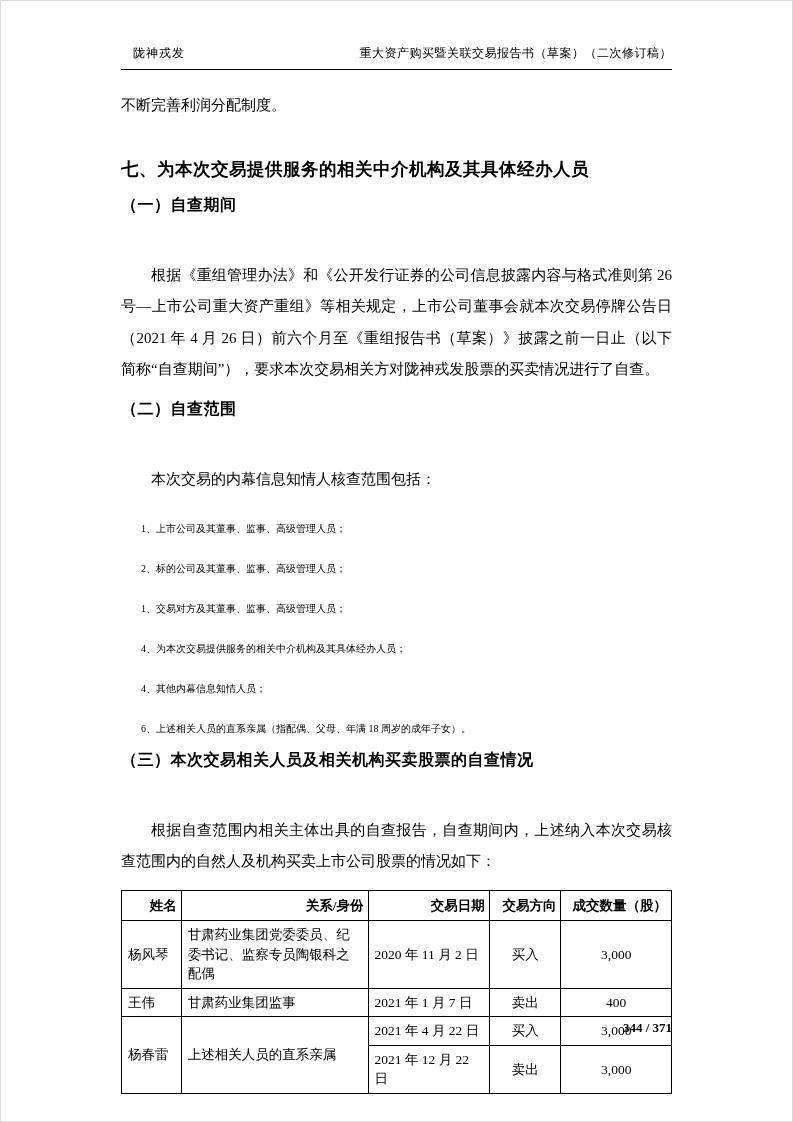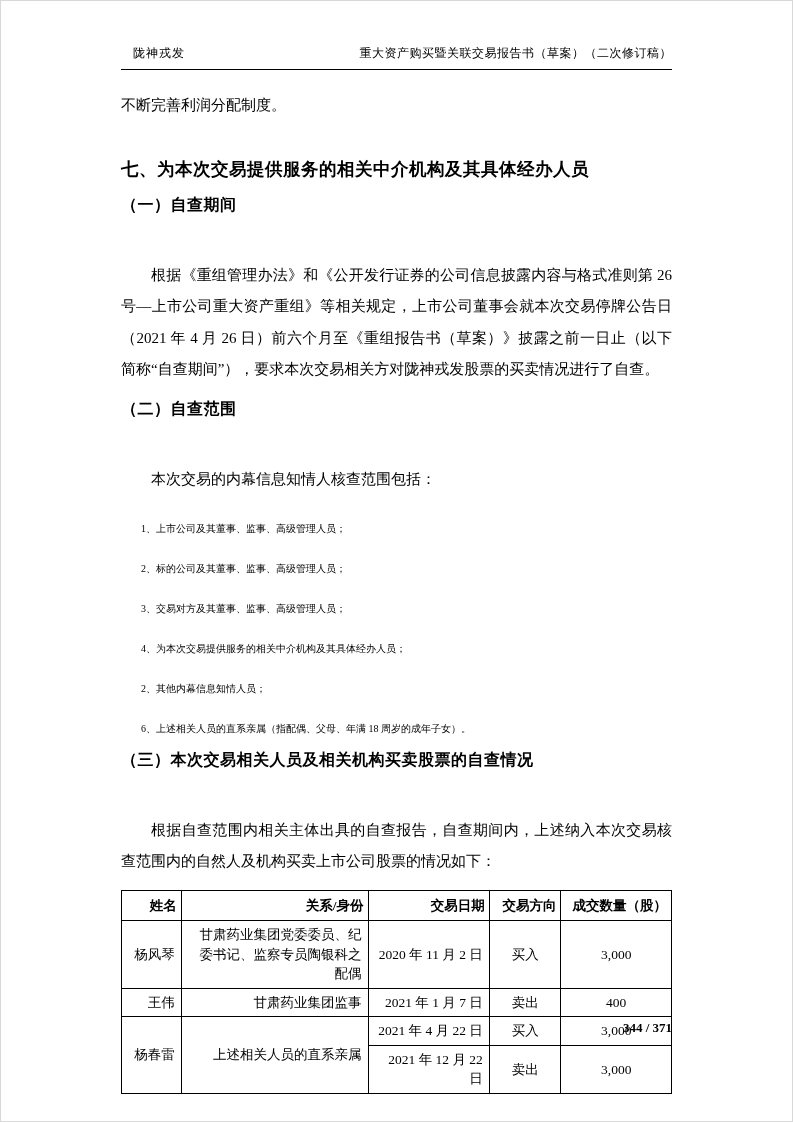--- a/index.html
+++ b/index.html
@@ -71,21 +71,21 @@
     border: 1px solid #000;
     padding: 4px 6px;
     vertical-align: middle;
     line-height: 1.45;
   }
   table.trade th {
     font-weight: bold;
     text-align: right;
     padding: 5px 4px;
   }
-  td.l { text-align: right; }
+  td.l { text-align: left; }
   td.c { text-align: center; }
   col.c-name { width: 60px; }
   col.c-rel  { width: 188px; }
   col.c-date { width: 122px; }
   col.c-dir  { width: 72px; }
   col.c-qty  { width: 111px; }
   .footer {
     position: absolute;
     right: 120px;
     top: 1019px;
@@ -110,23 +110,23 @@
     <h1 class="sec">七、为本次交易提供服务的相关中介机构及其具体经办人员</h1>
 
     <h2 class="sub">（一）自查期间</h2>
     <p class="para indent">根据《重组管理办法》和《公开发行证券的公司信息披露内容与格式准则第 26 号—上市公司重大资产重组》等相关规定，上市公司董事会就本次交易停牌公告日（2021 年 4 月 26 日）前六个月至《重组报告书（草案）》披露之前一日止（以下简称“自查期间”），要求本次交易相关方对陇神戎发股票的买卖情况进行了自查。</p>
 
     <h2 class="sub">（二）自查范围</h2>
     <p class="para indent">本次交易的内幕信息知情人核查范围包括：</p>
 
     <p class="list-item first-li">1、上市公司及其董事、监事、高级管理人员；</p>
     <p class="list-item">2、标的公司及其董事、监事、高级管理人员；</p>
-    <p class="list-item">3、交易对方及其董事、监事、高级管理人员；</p>
+    <p class="list-item">1、交易对方及其董事、监事、高级管理人员；</p>
     <p class="list-item">4、为本次交易提供服务的相关中介机构及其具体经办人员；</p>
-    <p class="list-item">2、其他内幕信息知情人员；</p>
+    <p class="list-item">4、其他内幕信息知情人员；</p>
     <p class="list-item">6、上述相关人员的直系亲属（指配偶、父母、年满 18 周岁的成年子女）。</p>
 
     <h2 class="sub">（三）本次交易相关人员及相关机构买卖股票的自查情况</h2>
     <p class="para indent">根据自查范围内相关主体出具的自查报告，自查期间内，上述纳入本次交易核查范围内的自然人及机构买卖上市公司股票的情况如下：</p>
 
     <table class="trade">
       <colgroup>
         <col class="c-name">
           <col class="c-rel">
           <col class="c-date">

